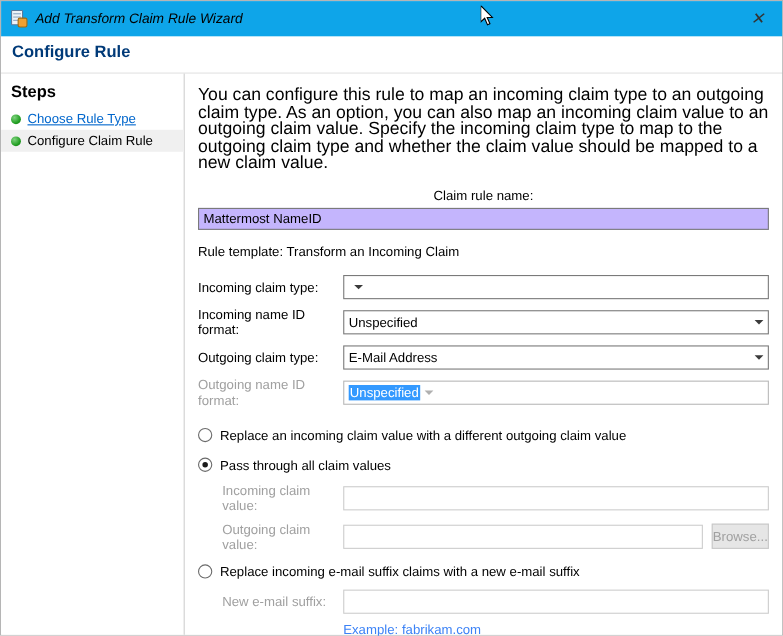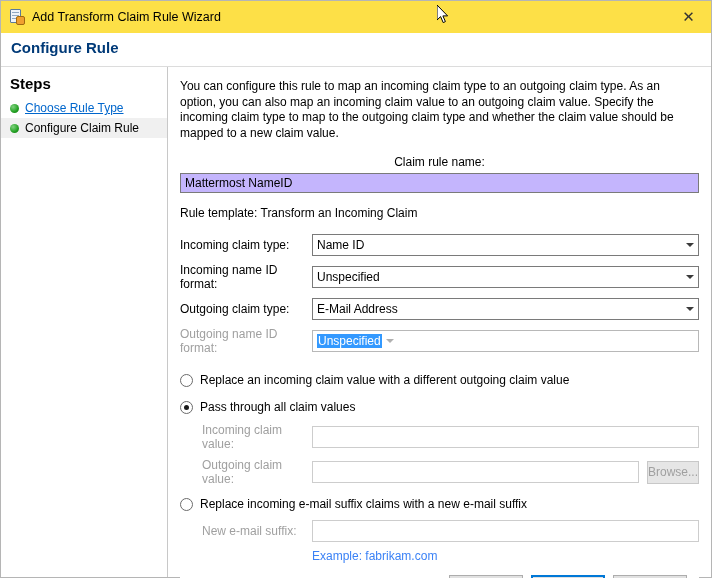--- a/index.html
+++ b/index.html
@@ -18,23 +18,24 @@
     background: #fff;
     border: 1px solid #b5b5b5;
     display: flex;
     flex-direction: column;
   }
   
   .titlebar {
     height: 32px;
     display: flex;
     align-items: center;
-    background: #fde047;
-    flex: none;
-    position: relative;
+    background: #0ea5e9;
+    flex: none;
+    position: relative;
+    font-style: italic;
   }
   .title-icon {
     width: 16px; height: 16px;
     margin-left: 8px; margin-right: 7px;
     position: relative;
     flex: none;
   }
   .title-icon .doc {
     position: absolute; left: 1px; top: 0px;
     width: 11px; height: 14px;
@@ -130,21 +131,21 @@
   .main {
     flex: 1;
     background: #fff;
     padding: 12px 12px 0 12px;
     position: relative;
     min-width: 0;
     display: flex;
     flex-direction: column;
   }
   .intro {
-    font-size: 12px;
+    font-size: 16px;
     line-height: 15.5px;
     margin-bottom: 14px;
     max-width: 525px;
   }
   .field-label {
     font-size: 12px;
     margin-bottom: 4px;
     text-align: center;
   }
   .textbox {
@@ -334,21 +335,20 @@
       <div class="field-label">Claim rule name:</div>
       <div class="textbox">
         <span>Mattermost NameID</span>
       </div>
 
       <div class="template-line">Rule template: Transform an Incoming Claim</div>
 
       <div class="row">
         <div class="lbl">Incoming claim type:</div>
         <div class="combo">
-          <span class="val">Name ID</span>
           <span class="arrowbox">
               <span class="caret"></span>
             </span>
         </div>
       </div>
 
       <div class="row">
         <div class="lbl">Incoming name ID format:</div>
         <div class="combo">
           <span class="val">Unspecified</span>

